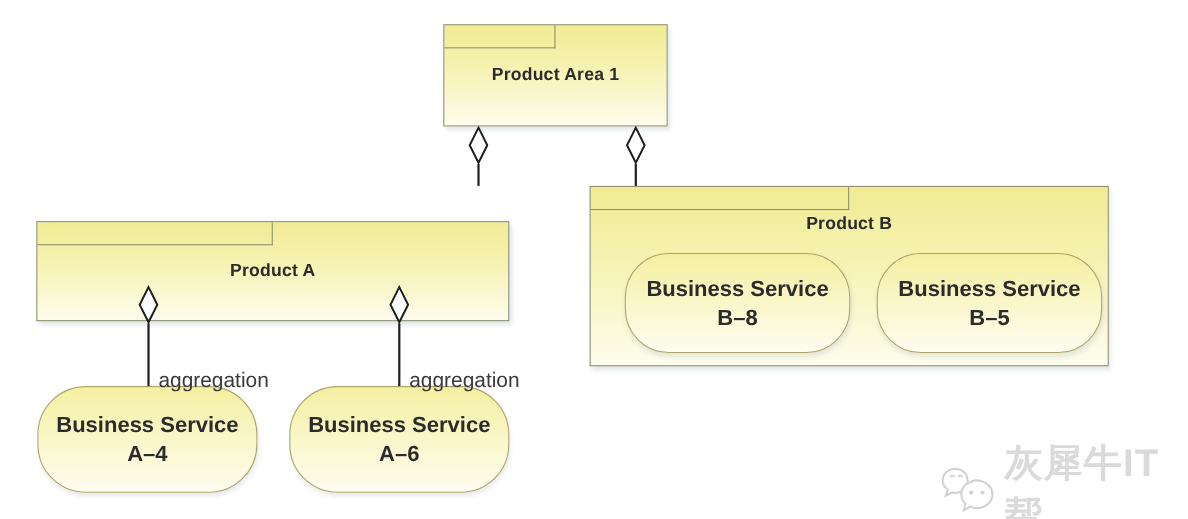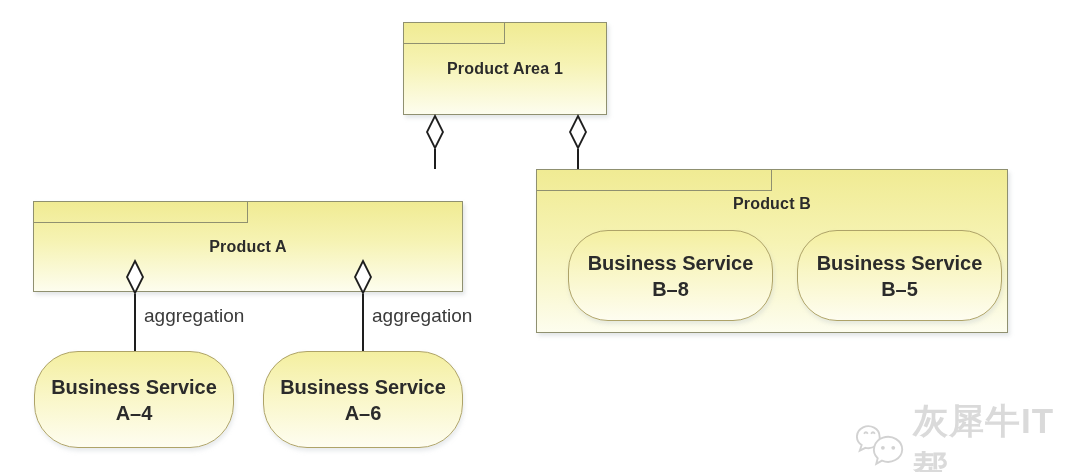--- a/index.html
+++ b/index.html
@@ -34,21 +34,21 @@
     background:linear-gradient(to bottom,#f4efa0 0%,#f9f6c6 45%,#fefdf0 100%);
     box-shadow:1px 3px 4px rgba(185,195,200,0.35);
     box-sizing:border-box;
     display:flex;flex-direction:column;align-items:center;justify-content:center;
     font-size:20px;font-weight:600;color:#2b2b2b;line-height:1.3;
   }
   
   .edge-line{position:absolute;width:2px;background:#1e1e1e;}
   .diamond{position:absolute;}
   .edge-label{
-    position:absolute;font-size:19px;color:#3a3a3a;white-space:nowrap;
+    position:absolute;font-size:19px;color:#3a3a3a;white-space:nowrap;margin-top:31px;
   }
   
   .watermark{
     position:absolute;left:856px;top:398px;display:flex;align-items:center;gap:6px;
   }
   .watermark-text{
     font-size:35px;font-weight:bold;color:#dadada;letter-spacing:1px;
     text-shadow:1px 1px 0 #ffffff,-1px -1px 0 rgba(255,255,255,0.6);
     font-family:"Liberation Sans","DejaVu Sans",sans-serif;
   }

